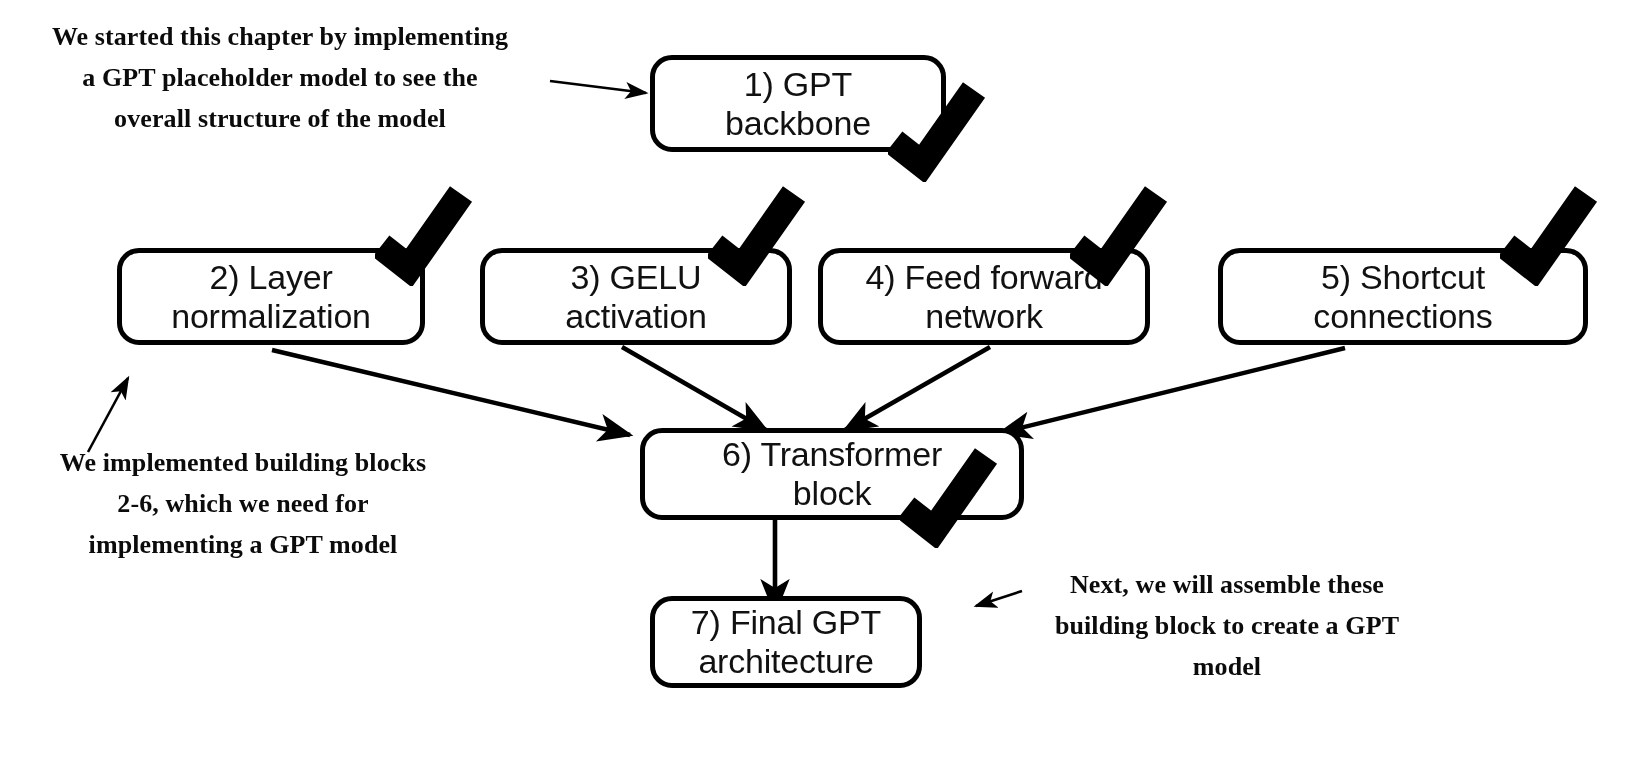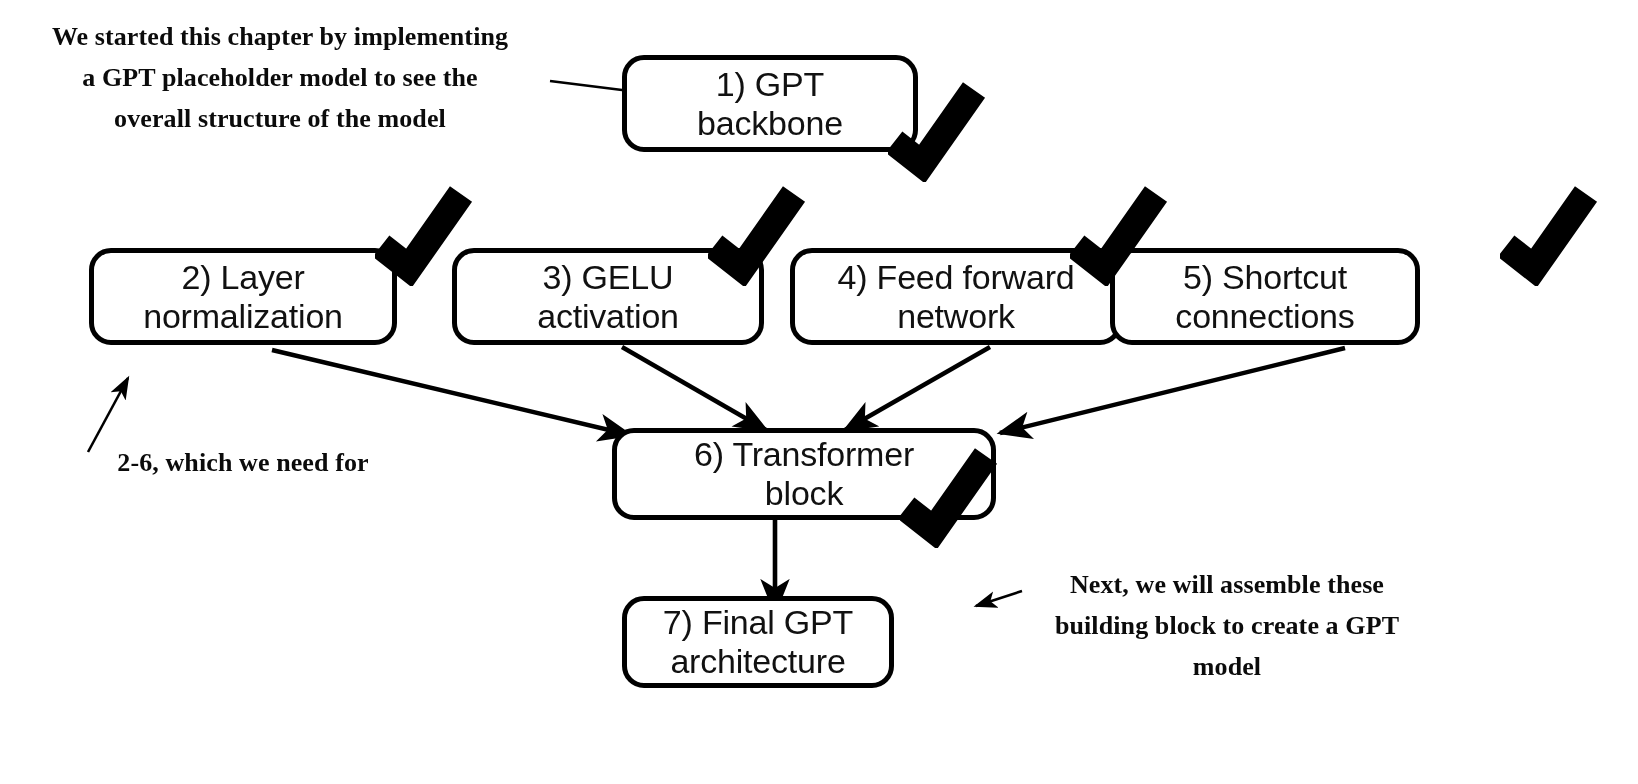--- a/index.html
+++ b/index.html
@@ -32,20 +32,21 @@
     display: flex;
     align-items: center;
     justify-content: center;
     text-align: center;
     color: #111111;
     font-family: "Liberation Sans", sans-serif;
     font-size: 34px;
     line-height: 1.14;
     letter-spacing: -0.2px;
     z-index: 2;
+    margin-left: 28px;
   }
   .node span {
     display: block;
     padding: 0 8px;
   }
   .annot {
     position: absolute;
     color: #0b0b0b;
     font-family: "Liberation Serif", "DejaVu Serif", serif;
     font-weight: bold;
@@ -118,21 +119,21 @@
   </div>
 
   <div class="node" style="left:452px; top:248px; width:312px; height:97px;">
     <span>3) GELU<br>activation</span>
   </div>
 
   <div class="node" style="left:790px; top:248px; width:332px; height:97px;">
     <span>4) Feed forward<br>network</span>
   </div>
 
-  <div class="node" style="left:1110px; top:248px; width:310px; height:97px;text-align:center;">
+  <div class="node" style="left:1190px; top:248px; width:370px; height:97px;text-align:center;">
     <span>5) Shortcut<br>connections</span>
   </div>
 
   <div class="node" style="left:612px; top:428px; width:384px; height:92px;">
     <span>6) Transformer<br>block</span>
   </div>
 
   <div class="node" style="left:622px; top:596px; width:272px; height:92px;">
     <span>7) Final GPT<br>architecture</span>
   </div>
@@ -161,21 +162,23 @@
     <path d="M6,60 L34,82 L86,8" stroke="#000000" stroke-width="27" fill="none" stroke-linejoin="miter" stroke-linecap="butt"></path>
   </svg>
 
   <div class="annot" style="left:10px; top:16px; width:540px;">
     <div>We started this chapter by implementing</div>
     <div>a GPT placeholder model to see the</div>
     <div>overall structure of the model</div>
   </div>
 
   <div class="annot" style="left:8px; top:442px; width:470px;">
+    <div>We implemented building blocks</div>
     <div>2-6, which we need for</div>
+    <div>implementing a GPT model</div>
   </div>
 
   <div class="annot" style="left:1012px; top:564px; width:430px;">
     <div>Next, we will assemble these</div>
     <div>building block to create a GPT</div>
     <div>model</div>
   </div>
 
 </div>
 

